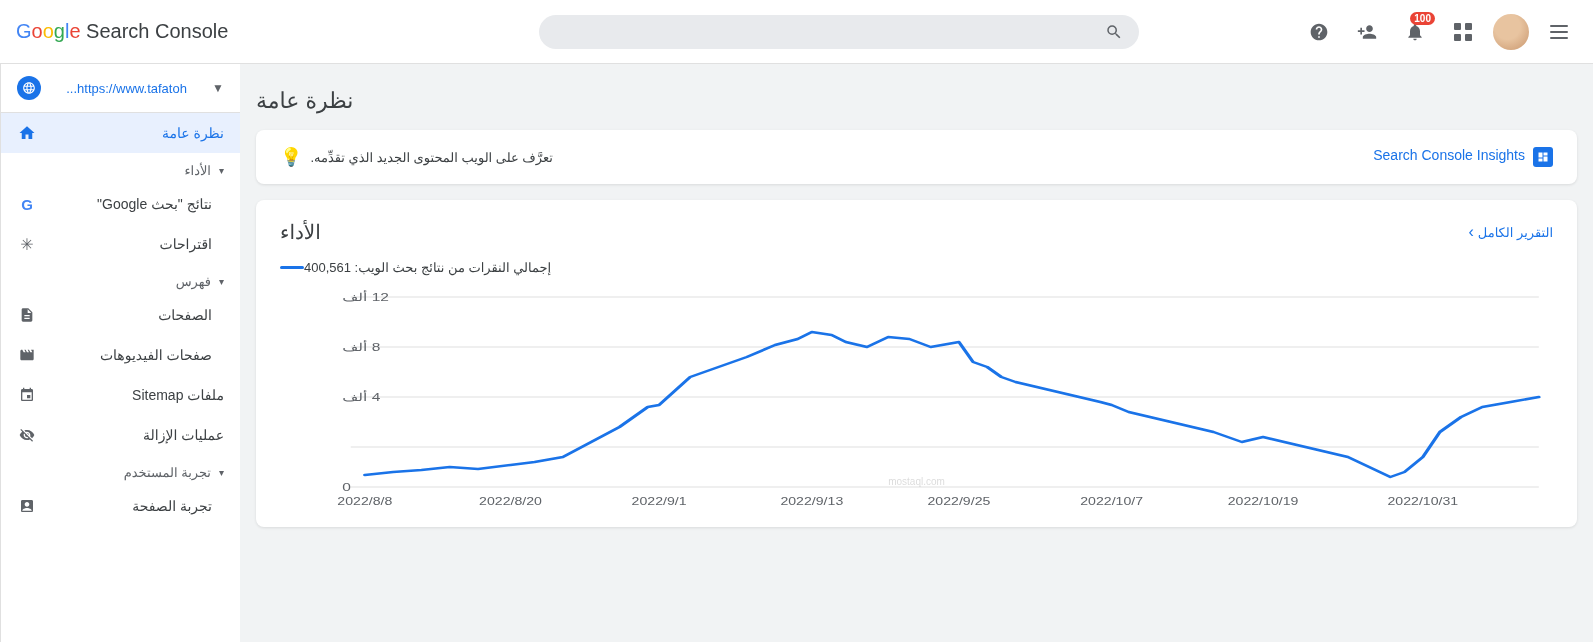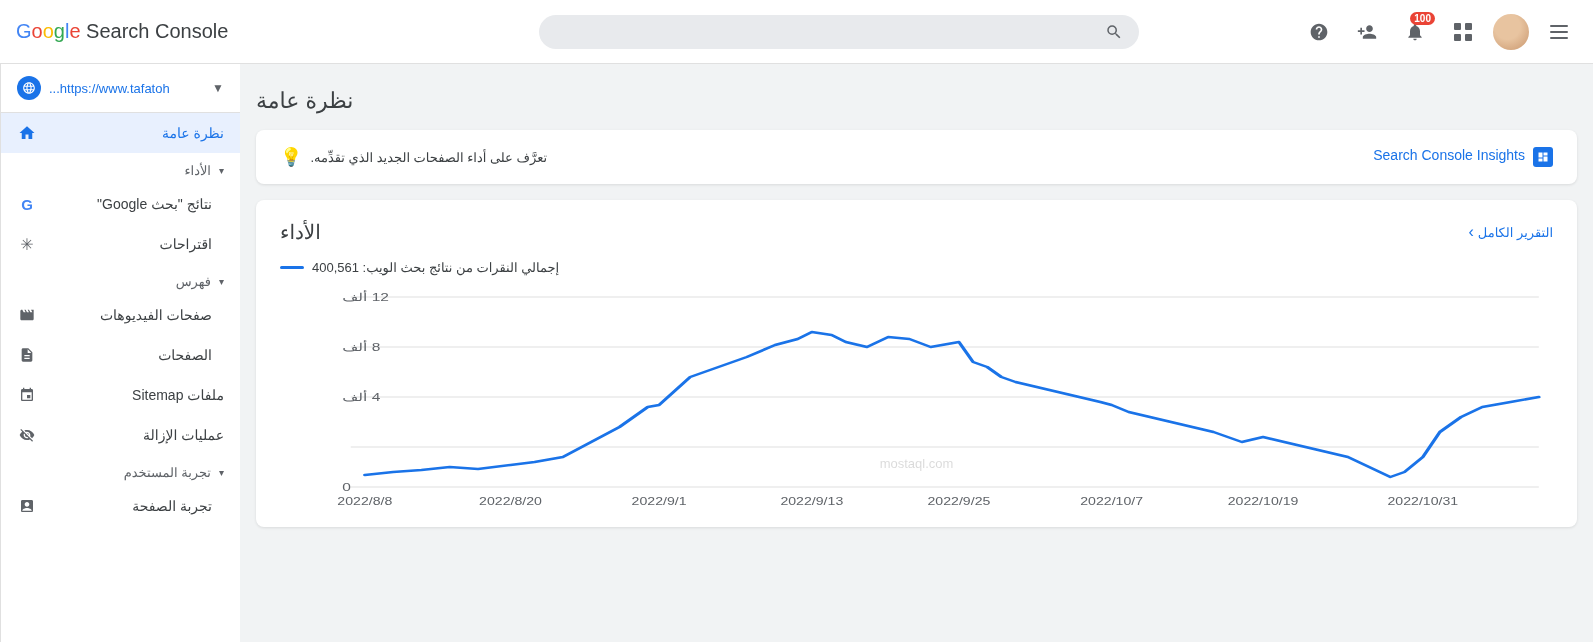--- a/index.html
+++ b/index.html
@@ -158,21 +158,21 @@
       justify-content: center;
       color: white;
       font-size: 12px;
       font-weight: bold;
       flex-shrink: 0;
     }
     .property-name {
       font-size: 13px;
       color: #1a73e8;
       flex: 1;
-      text-align: left;
+      text-align: center;
     }
     .property-chevron {
       color: #5f6368;
       font-size: 12px;
     }
 
     .nav-item {
       display: flex;
       align-items: center;
       padding: 10px 16px;
@@ -312,21 +312,21 @@
     }
     .perf-link::after {
       content: '›';
       font-size: 16px;
     }
 
     .clicks-legend {
       display: flex;
       align-items: center;
       justify-content: flex-end;
-      gap: 8px;
+      gap: 0;
       margin-bottom: 12px;
       font-size: 13px;
       color: #3c4043;
       text-align: center;
     }
     .legend-line {
       width: 24px;
       height: 3px;
       background: #1a73e8;
       border-radius: 2px;
@@ -338,24 +338,24 @@
       height: 220px;
       width: 100%;
     }
     .chart-svg {
       width: 100%;
       height: 100%;
     }
 
     .watermark {
       position: absolute;
-      bottom: 36px;
+      bottom: 20px;
       left: 50%;
       transform: translateX(-50%);
-      font-size: 13px;
+      font-size: 10px;
       color: rgba(0,0,0,0.15);
       white-space: nowrap;
       margin-top: 12px;
     }
   </style>
 </head>
 <body>
 
 <div class="topbar">
 
@@ -424,21 +424,21 @@
     <div class="insight-card">
       <div class="insight-brand">
         <div class="insight-icon">
           <svg width="12" height="12" viewBox="0 0 24 24" fill="white">
               <path d="M3 13h8V3H3v10zm0 8h8v-6H3v6zm10 0h8V11h-8v10zm0-18v6h8V3h-8z"></path>
             </svg>
         </div>
         <span>Search Console Insights</span>
       </div>
       <div class="insight-desc">
-        <span>تعرَّف على أداء الصفحات الجديد الذي تقدِّمه.</span>
+        <span>تعرَّف على الويب المحتوى الجديد الذي تقدِّمه.</span>
         <span class="bulb-icon">💡</span>
       </div>
     </div>
 
     <div class="perf-card">
       <div class="perf-header">
         <span class="perf-link">التقرير الكامل</span>
         <h2 class="perf-title">الأداء</h2>
       </div>
 
@@ -570,33 +570,33 @@
       <span class="nav-label">اقتراحات</span>
       <div class="nav-icon">✳</div>
     </div>
 
     <div class="nav-section-header">
       <span class="chevron">▾</span>
       <span class="sec-label">فهرس</span>
     </div>
 
     <div class="nav-item" style="padding-right:28px">
+      <span class="nav-label">الصفحات</span>
+      <div class="nav-icon">
+        <svg width="16" height="16" viewBox="0 0 24 24" fill="currentColor">
+            <path d="M14 2H6c-1.1 0-1.99.9-1.99 2L4 20c0 1.1.89 2 1.99 2H18c1.1 0 2-.9 2-2V8l-6-6zm2 16H8v-2h8v2zm0-4H8v-2h8v2zm-3-5V3.5L18.5 9H13z"></path>
+          </svg>
+      </div>
+    </div>
+
+    <div class="nav-item" style="padding-right:28px">
       <span class="nav-label">صفحات الفيديوهات</span>
       <div class="nav-icon">
         <svg width="16" height="16" viewBox="0 0 24 24" fill="currentColor">
             <path d="M18 4l2 4h-3l-2-4h-2l2 4h-3l-2-4H8l2 4H7L5 4H4c-1.1 0-1.99.9-1.99 2L2 18c0 1.1.9 2 2 2h16c1.1 0 2-.9 2-2V4h-4z"></path>
-          </svg>
-      </div>
-    </div>
-
-    <div class="nav-item" style="padding-right:28px">
-      <span class="nav-label">الصفحات</span>
-      <div class="nav-icon">
-        <svg width="16" height="16" viewBox="0 0 24 24" fill="currentColor">
-            <path d="M14 2H6c-1.1 0-1.99.9-1.99 2L4 20c0 1.1.89 2 1.99 2H18c1.1 0 2-.9 2-2V8l-6-6zm2 16H8v-2h8v2zm0-4H8v-2h8v2zm-3-5V3.5L18.5 9H13z"></path>
           </svg>
       </div>
     </div>
 
     <div class="nav-item" style="padding-right:16px">
       <span class="nav-label">ملفات Sitemap</span>
       <div class="nav-icon">
         <svg width="16" height="16" viewBox="0 0 24 24" fill="currentColor">
             <path d="M17 12h-5v5h5v-5zM16 1v2H8V1H6v2H5c-1.11 0-1.99.9-1.99 2L3 19c0 1.1.89 2 2 2h14c1.1 0 2-.9 2-2V5c0-1.1-.9-2-2-2h-1V1h-2zm3 18H5V8h14v11z"></path>
           </svg>

